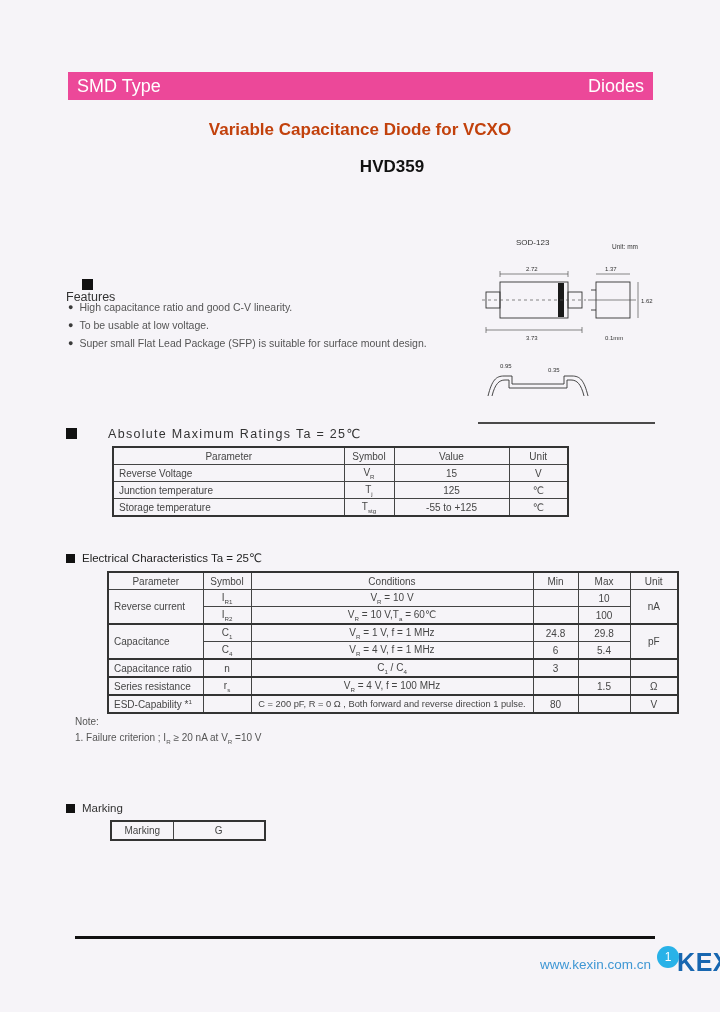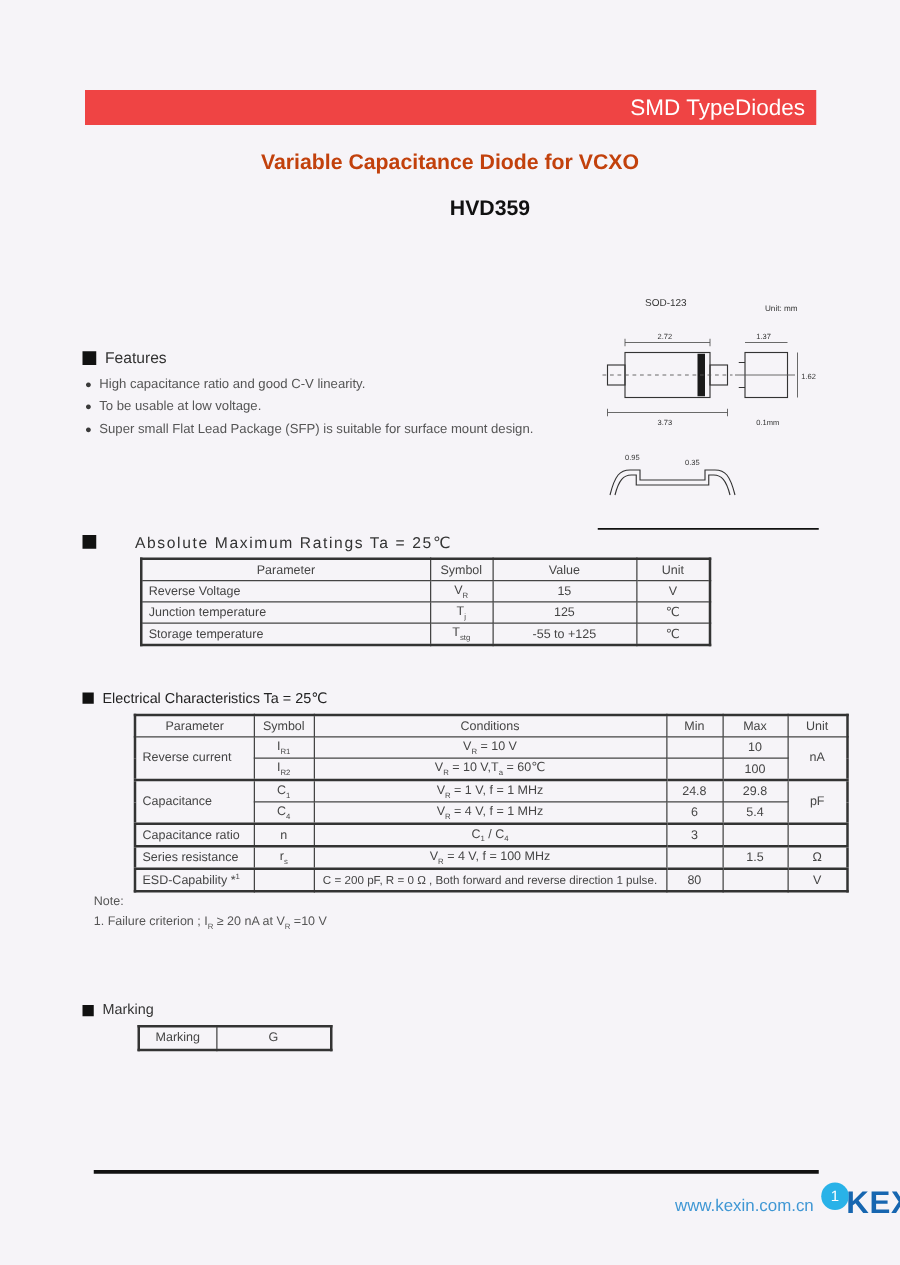--- a/index.html
+++ b/index.html
@@ -5,31 +5,31 @@
   html,body{margin:0;padding:0;}
   body{
     width:720px;height:1012px;position:relative;overflow:hidden;
     background:#f6f4f8;color:#222;
     font-family:"Liberation Sans","DejaVu Sans",sans-serif;
   }
   .abs{position:absolute;}
 
   
   .topbar{
-    left:68px;top:72px;width:585px;height:28px;background:#ef4444;color:#fff;
-    display:flex;justify-content:flex-end;align-items:center;
+    left:68px;top:72px;width:585px;height:28px;background:#ec4899;color:#fff;
+    display:flex;justify-content:space-between;align-items:center;
     padding:0 9px;box-sizing:border-box;font-size:18px;font-weight:400;
   }
 
   .title1{left:0;top:120px;width:720px;text-align:center;font-size:17px;font-weight:700;color:#c2410c;}
   .title2{left:0;top:157px;width:720px;text-align:center;font-size:17px;font-weight:700;color:#111;padding-left:32px;}
 
   .sec-h{display:flex;align-items:center;color:#333;}
   .sq{display:inline-block;width:11px;height:11px;background:#111;margin-right:7px;flex:none;}
-  .feat-h{left:66px;top:279px;font-size:12.5px;}
+  .feat-h{left:66px;top:279px;font-size:12.5px;flex-direction:column;}
   .feat-item{left:68px;display:flex;align-items:center;font-size:10.5px;color:#555;}
   .blt{font-size:9px;color:#3a3a3a;margin-right:6px;}
 
   .absmax-h{left:66px;top:426px;font-size:12.5px;letter-spacing:1.3px;gap:24px;}
   .elec-h{left:66px;top:551px;font-size:11.5px;font-weight:400;color:#222;}
   .mark-h{left:66px;top:802px;font-size:11.5px;}
 
   table{border-collapse:collapse;table-layout:fixed;}
   .t{font-size:10px;color:#454545;margin-left:32px;}
   .t th,.t td{

